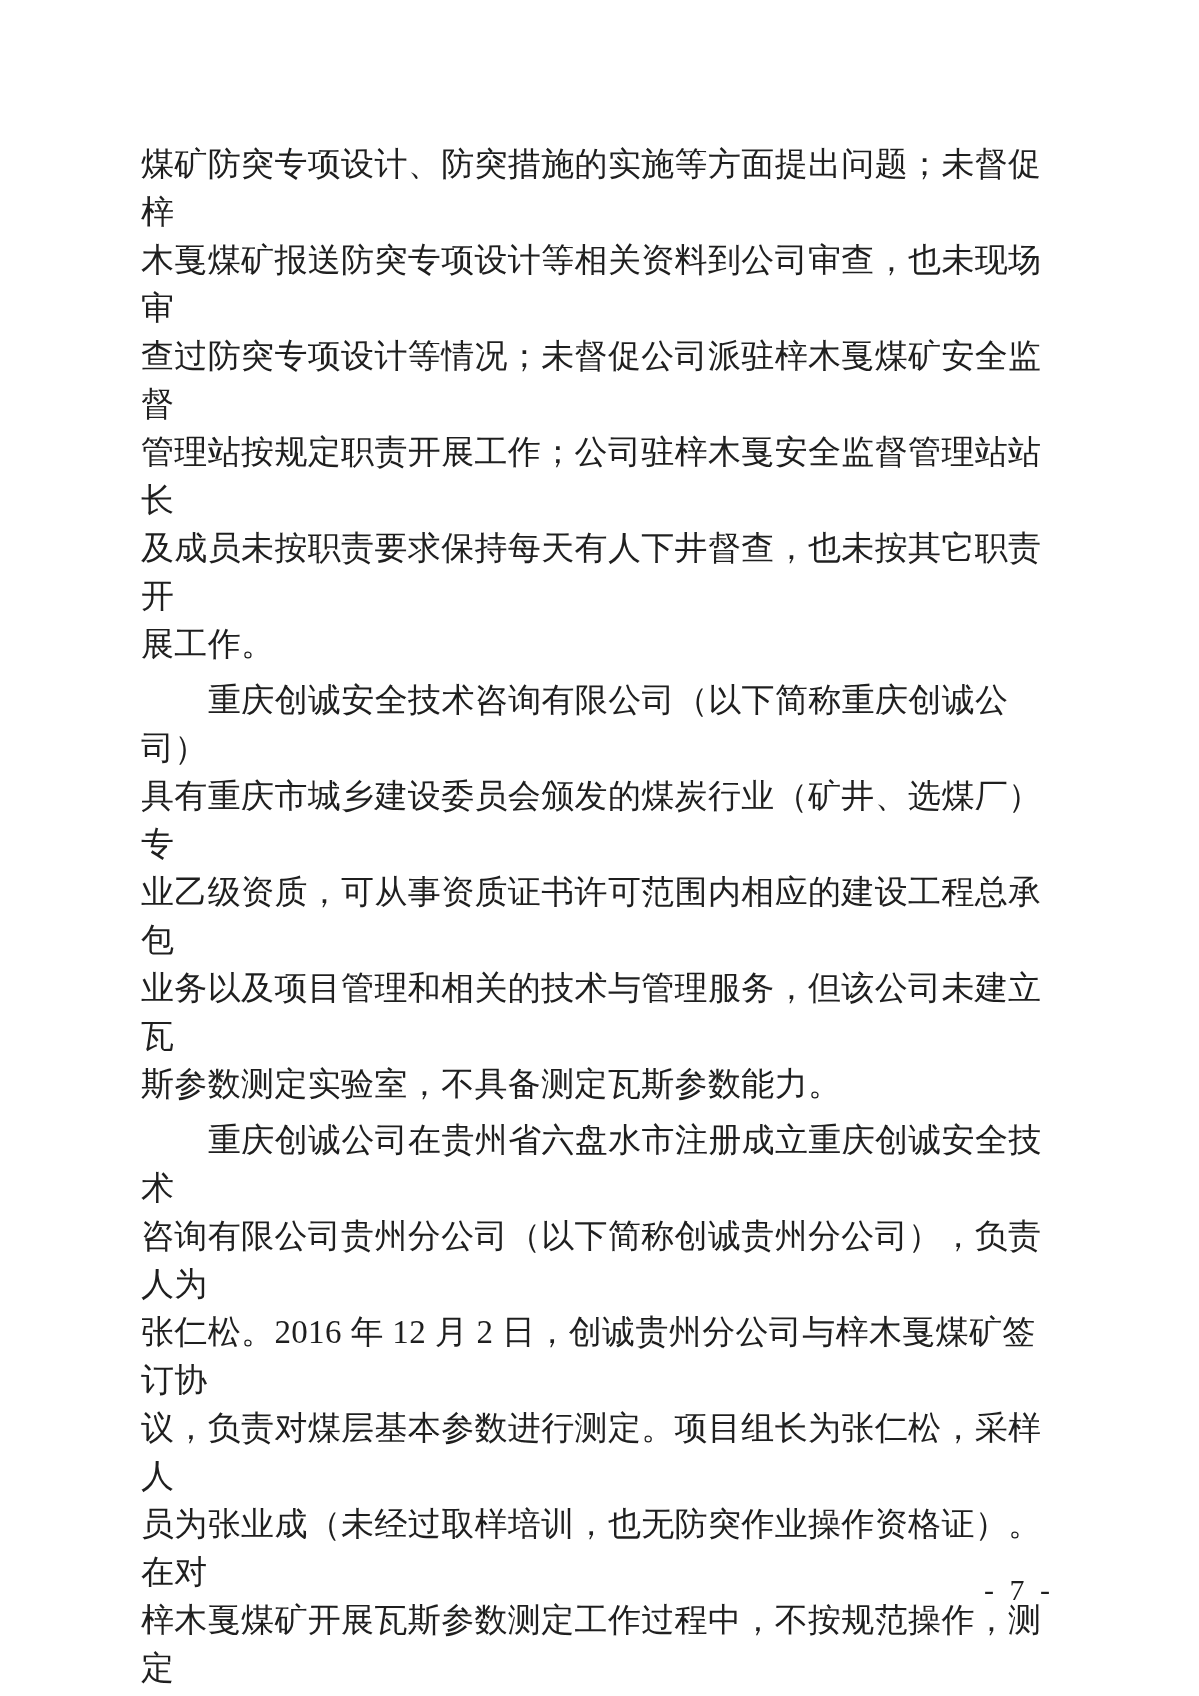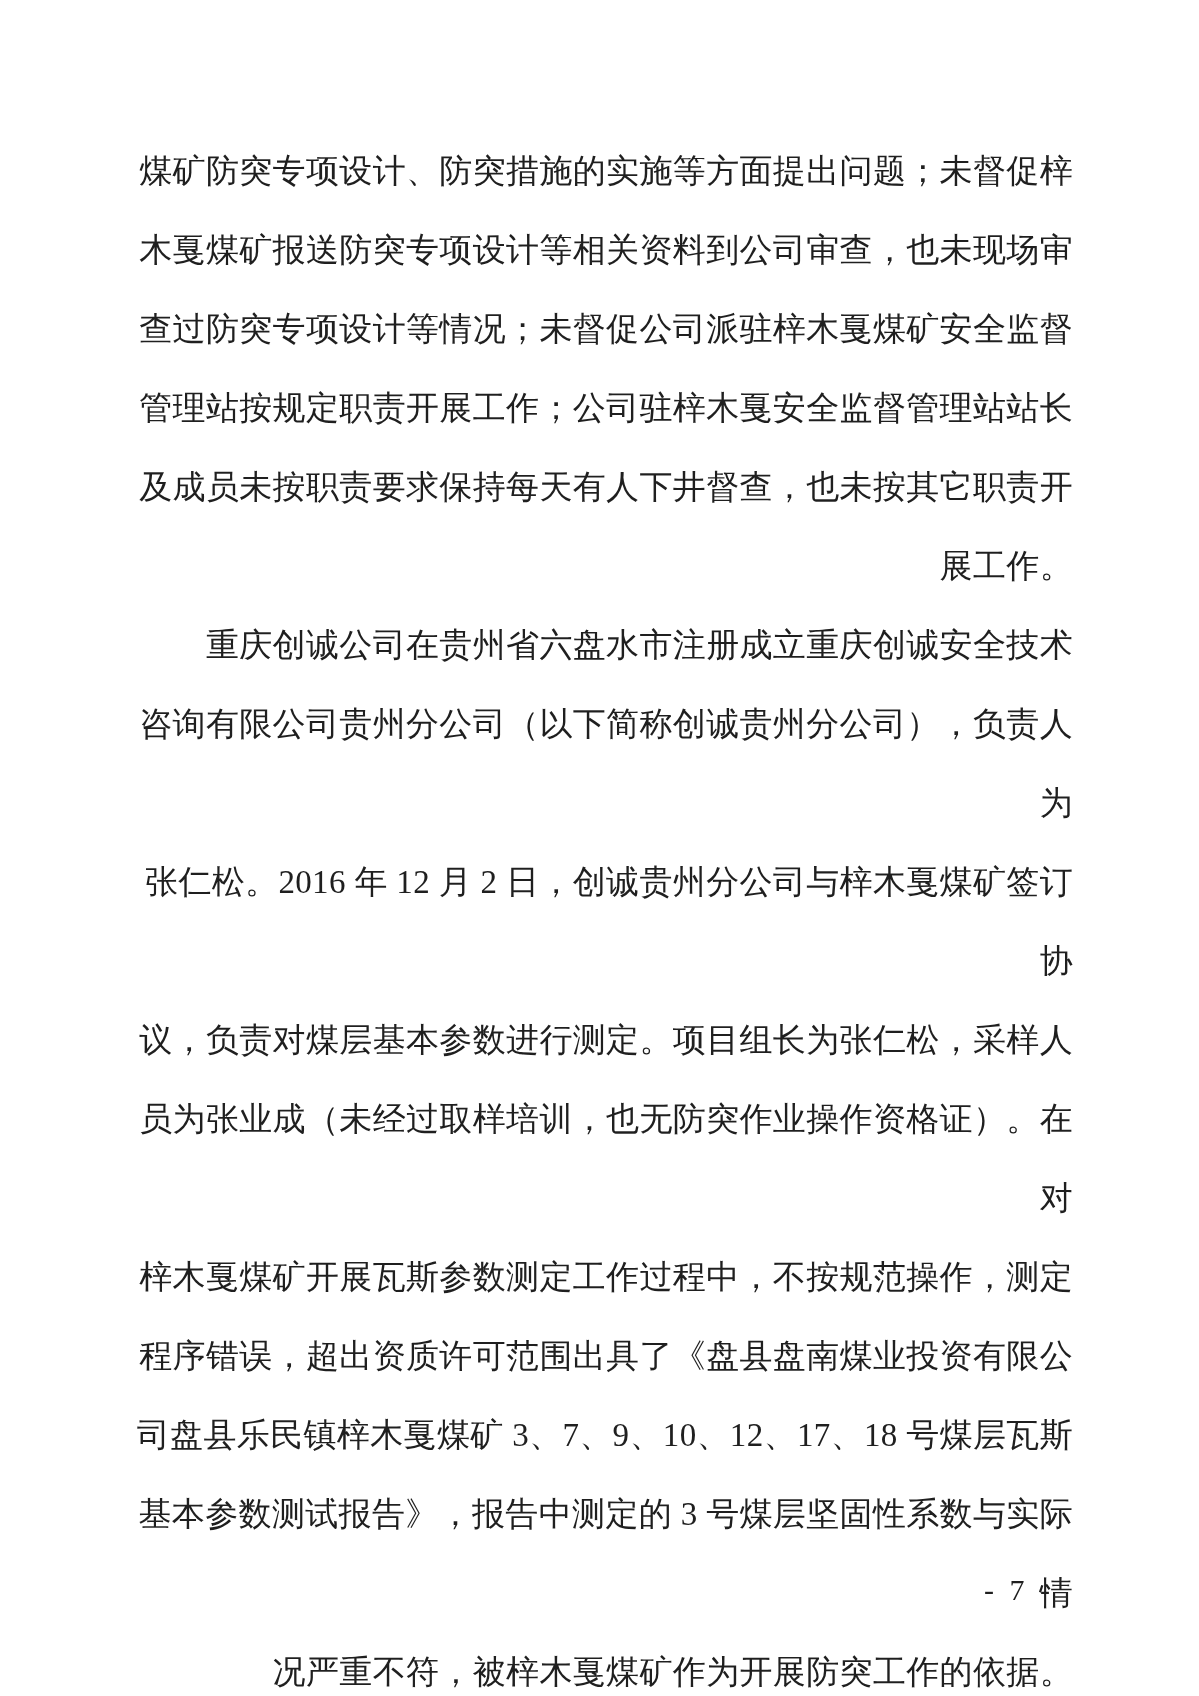--- a/index.html
+++ b/index.html
@@ -16,27 +16,27 @@
     color: #1f1f1f;
     font-family: "Liberation Serif", "DejaVu Serif", serif;
   }
   .content {
     position: absolute;
     left: 133px;
     top: 132px;
     width: 940px;
   }
   .content p {
-    margin: 0;
+    margin: 8px;
     padding: 0;
     font-size: 33px;
-    line-height: 79px;
+    line-height: 48px;
     letter-spacing: 0.35px;
     white-space: pre-line;
-    text-align: right;
+    text-align: left;
   }
   .para-body {
     font-weight: 400;
   }
   .para-heading-kai {
     font-weight: 600;
   }
   .para-heading-hei {
     font-family: "Liberation Sans", "DejaVu Sans", sans-serif;
     font-weight: 700;
@@ -60,20 +60,25 @@
 <body>
 
 <div class="page">
   <main class="content" id="doc-body">
       <p class="para-body">煤矿防突专项设计、防突措施的实施等方面提出问题；未督促梓
 木戛煤矿报送防突专项设计等相关资料到公司审查，也未现场审
 查过防突专项设计等情况；未督促公司派驻梓木戛煤矿安全监督
 管理站按规定职责开展工作；公司驻梓木戛安全监督管理站站长
 及成员未按职责要求保持每天有人下井督查，也未按其它职责开
 展工作。</p>
+      <p class="para-body indent">重庆创诚安全技术咨询有限公司（以下简称重庆创诚公司）
+具有重庆市城乡建设委员会颁发的煤炭行业（矿井、选煤厂）专
+业乙级资质，可从事资质证书许可范围内相应的建设工程总承包
+业务以及项目管理和相关的技术与管理服务，但该公司未建立瓦
+斯参数测定实验室，不具备测定瓦斯参数能力。</p>
       <p class="para-body indent">重庆创诚公司在贵州省六盘水市注册成立重庆创诚安全技术
 咨询有限公司贵州分公司（以下简称创诚贵州分公司），负责人为
 张仁松。2016 年 12 月 2 日，创诚贵州分公司与梓木戛煤矿签订协
 议，负责对煤层基本参数进行测定。项目组长为张仁松，采样人
 员为张业成（未经过取样培训，也无防突作业操作资格证）。在对
 梓木戛煤矿开展瓦斯参数测定工作过程中，不按规范操作，测定
 程序错误，超出资质许可范围出具了《盘县盘南煤业投资有限公
 司盘县乐民镇梓木戛煤矿 3、7、9、10、12、17、18 号煤层瓦斯
 基本参数测试报告》，报告中测定的 3 号煤层坚固性系数与实际情
 况严重不符，被梓木戛煤矿作为开展防突工作的依据。</p>

